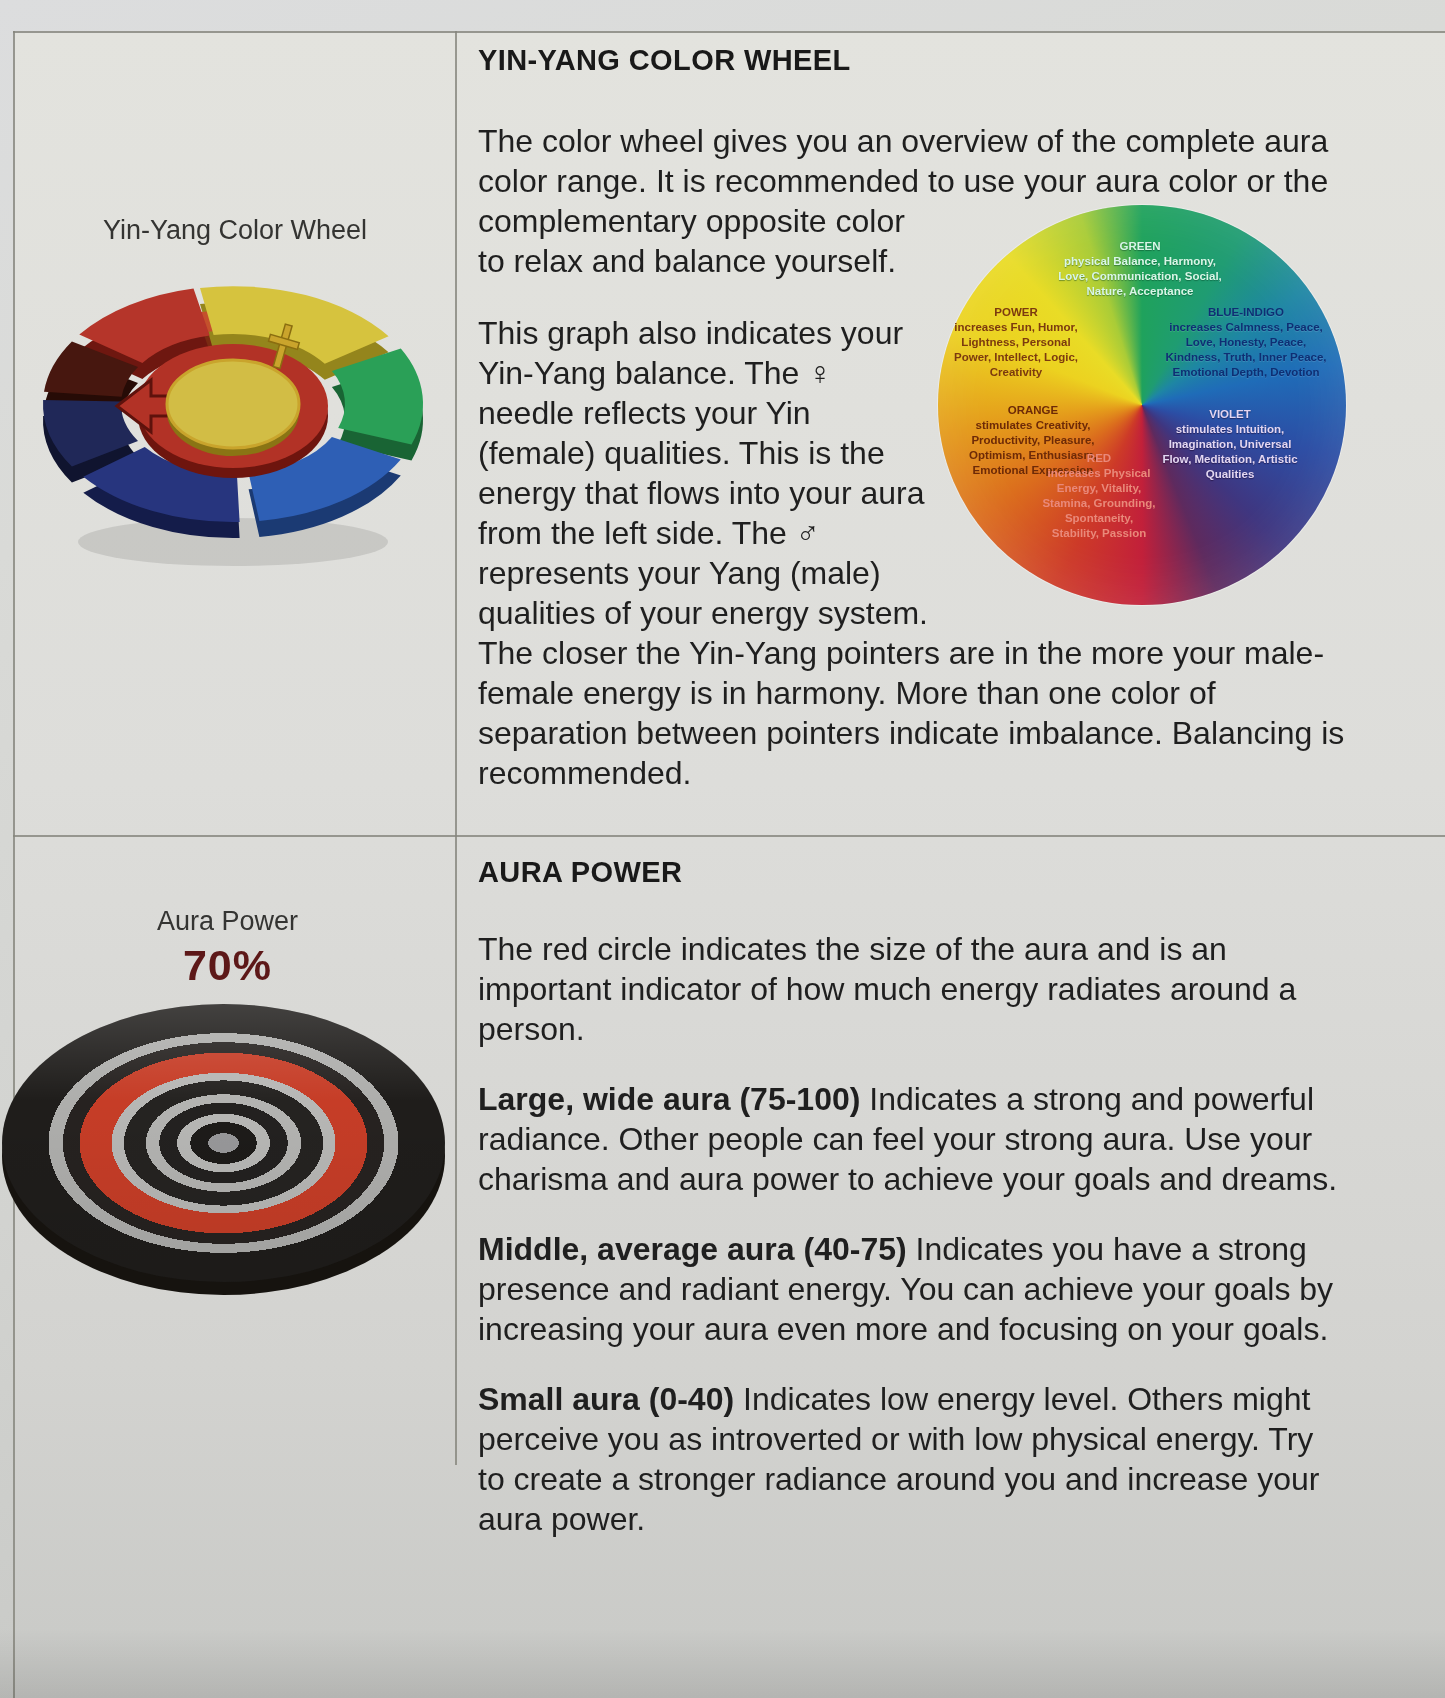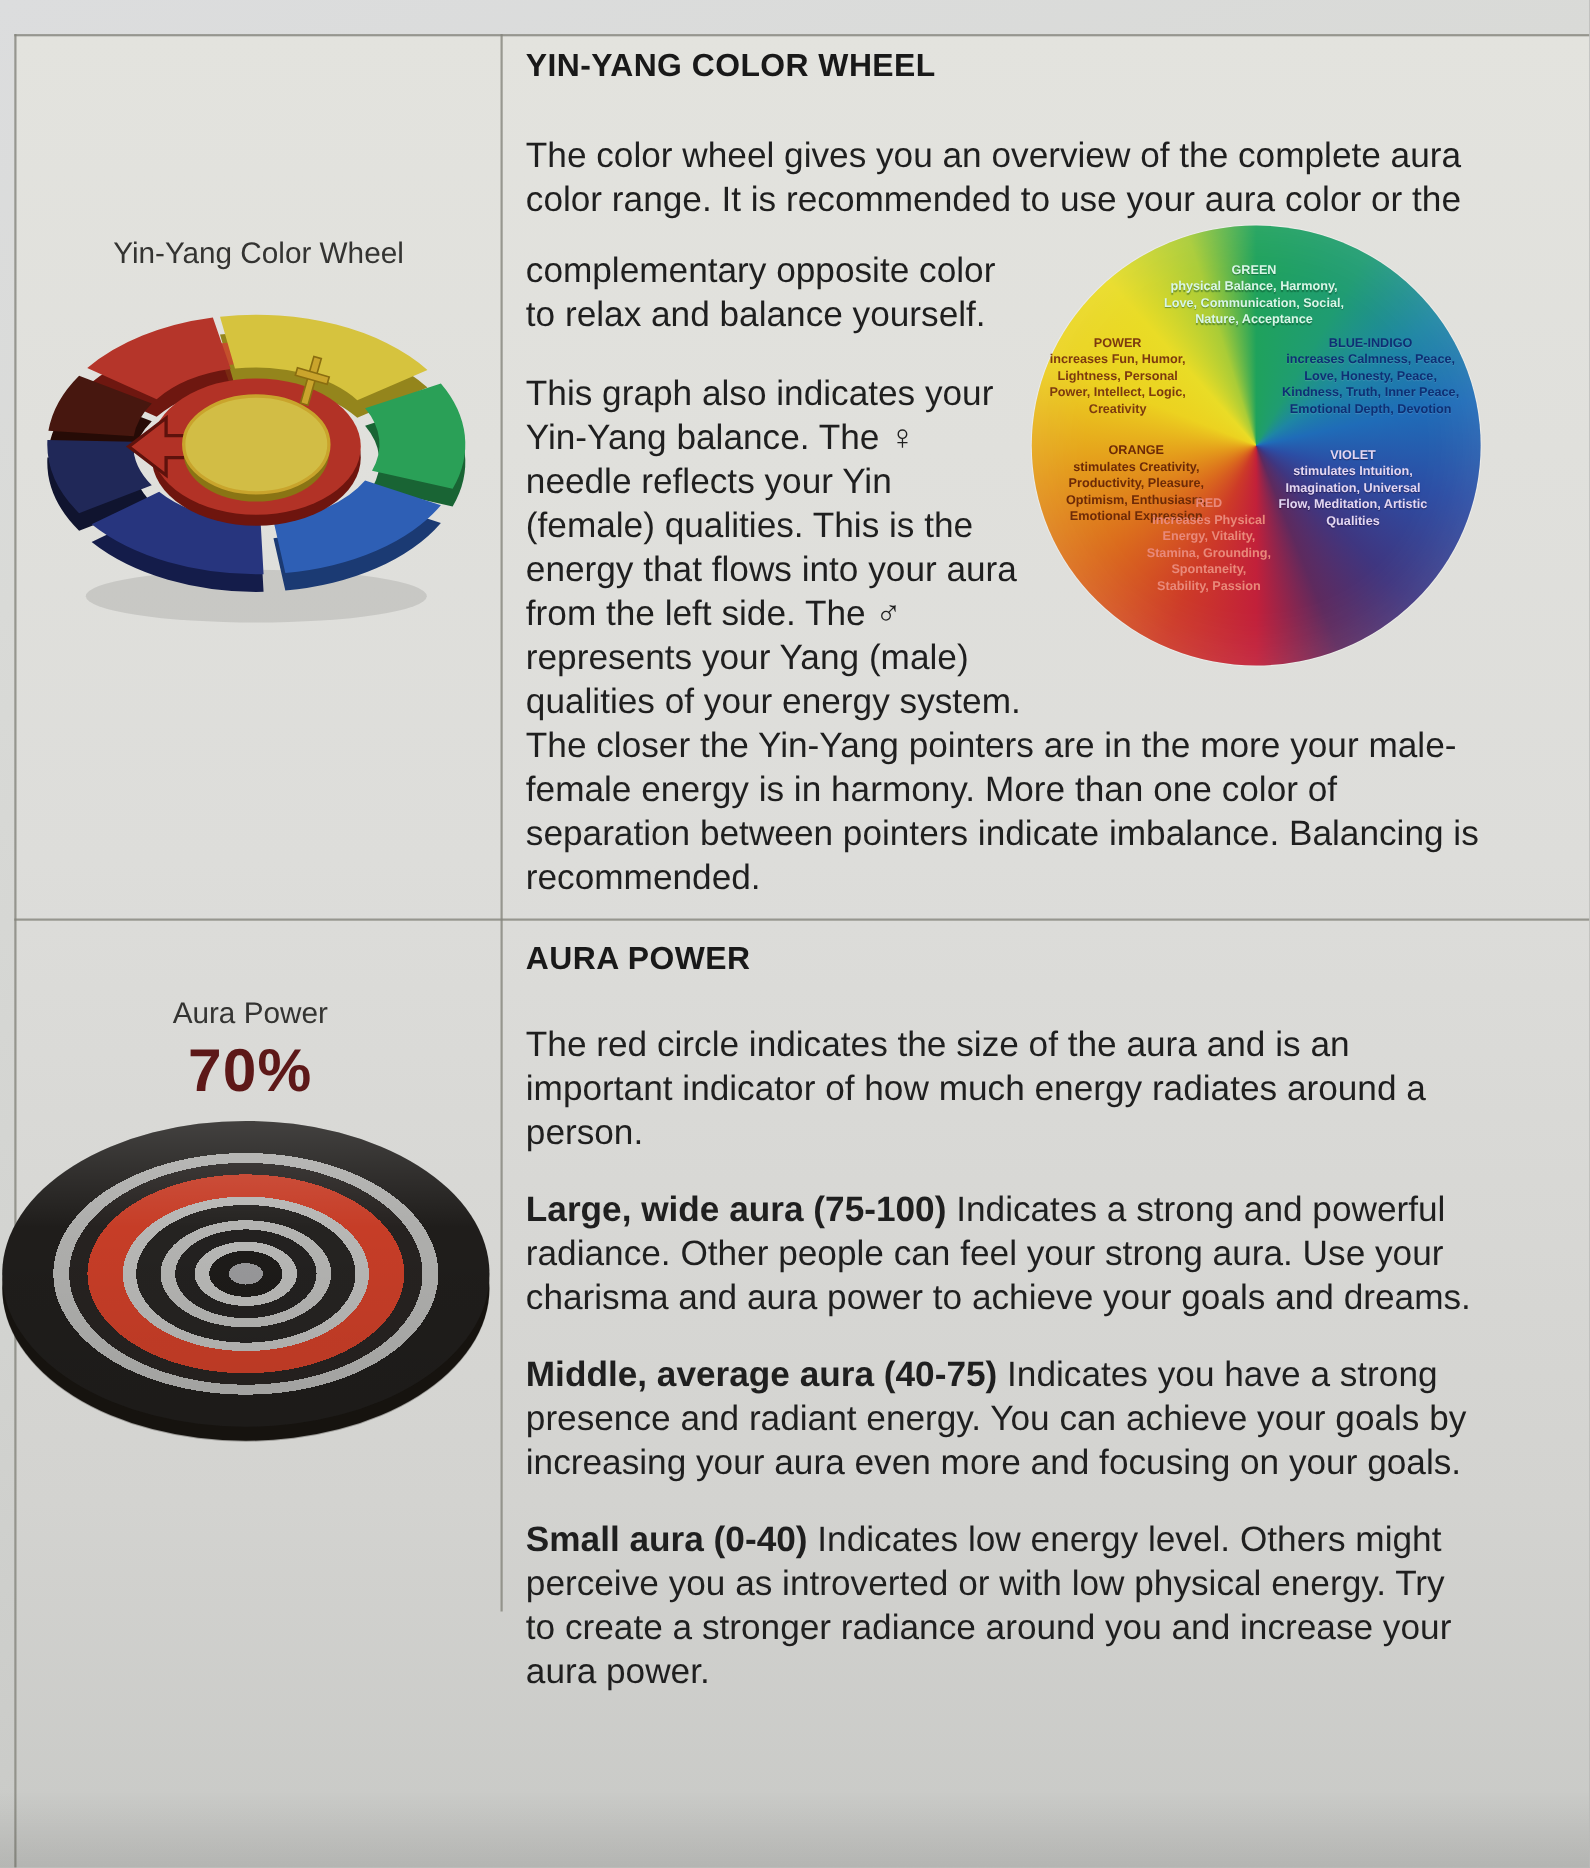--- a/index.html
+++ b/index.html
@@ -16,21 +16,21 @@
   .rule-left{left:13px;top:31px;width:2px;bottom:0;}
   .rule-col{left:455px;top:31px;width:2px;height:1434px;}
   .rule-row{left:13px;top:835px;right:0;height:2px;}
 
   
   .h-section{font-size:29px;font-weight:700;color:#191919;letter-spacing:.4px;margin:0;}
   .body-text{font-size:32px;line-height:40px;color:#1f1f1f;margin:0;}
   .cell-r1-right{position:absolute;left:478px;top:44px;width:868px;}
   .cell-r1-right .h-section{margin-bottom:44px;}
   .wrap-flex{display:flex;align-items:flex-start;}
-  .narrow-col{width:452px;flex:0 0 auto;margin-top:24px;}
+  .narrow-col{width:452px;flex:0 0 auto;}
   .narrow-col .body-text + .body-text{margin-top:32px;}
   .balance-p{}
   .cell-r2-right{position:absolute;left:478px;top:856px;width:868px;}
   .cell-r2-right .h-section{margin-bottom:40px;}
   .cell-r2-right .body-text{margin-bottom:30px;}
   .lead-bold{font-weight:700;}
 
   
   .colorwheel{position:relative;flex:0 0 auto;margin-left:auto;margin-top:4px;
     width:408px;height:400px;border-radius:50%;
@@ -49,21 +49,21 @@
   .wl-red{left:103px;top:246px;width:116px;color:#e9897a;}
   .wl-violet{left:216px;top:202px;width:152px;color:#e3d7f2;text-shadow:0 1px 1px rgba(20,0,40,.5);}
 
   
   .cell-r1-left{position:absolute;left:15px;top:33px;width:440px;height:800px;}
   .fig-label{width:100%;text-align:center;font-size:27px;color:#343432;}
   .fig-label-1{margin-top:182px;}
   .wheel3d{display:block;margin:10px auto 0 auto;}
   .cell-r2-left{position:absolute;left:0;top:856px;width:455px;height:600px;}
   .fig-label-2{margin-top:50px;}
-  .fig-value{width:100%;text-align:center;font-size:55px;font-weight:700;color:#5d1818;
+  .fig-value{width:100%;text-align:center;font-size:43px;font-weight:700;color:#5d1818;
     margin-top:4px;letter-spacing:1px;}
   .target{position:relative;margin:14px 0 0 2px;width:443px;height:278px;border-radius:50%;
     background:radial-gradient(closest-side,
       #98989a 0%,#98989a 7%,
       #1d1b19 7%,#1d1b19 15%,
       #b7b7b5 15%,#b7b7b5 21%,
       #232120 21%,#232120 29%,
       #b3b3b1 29%,#b3b3b1 35%,
       #252321 35%,#252321 45%,
       #b7b7b5 45%,#b7b7b5 50.5%,

